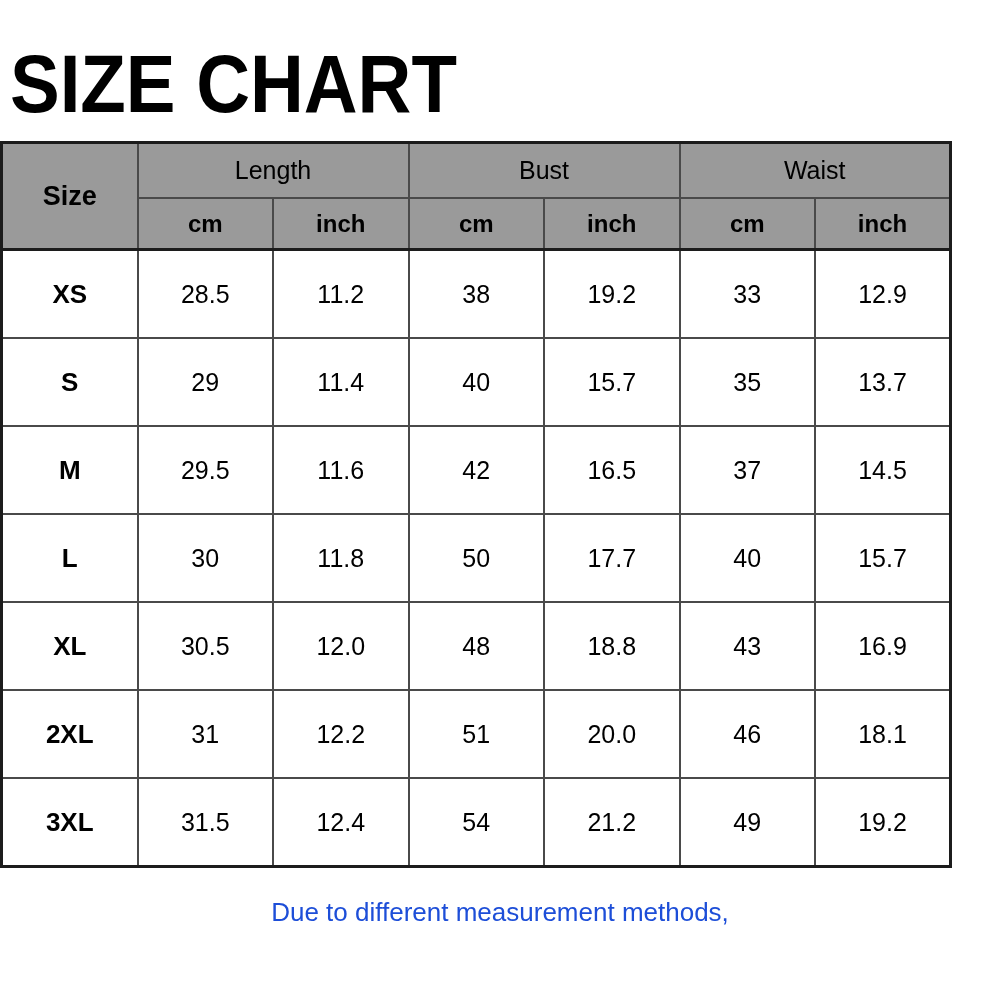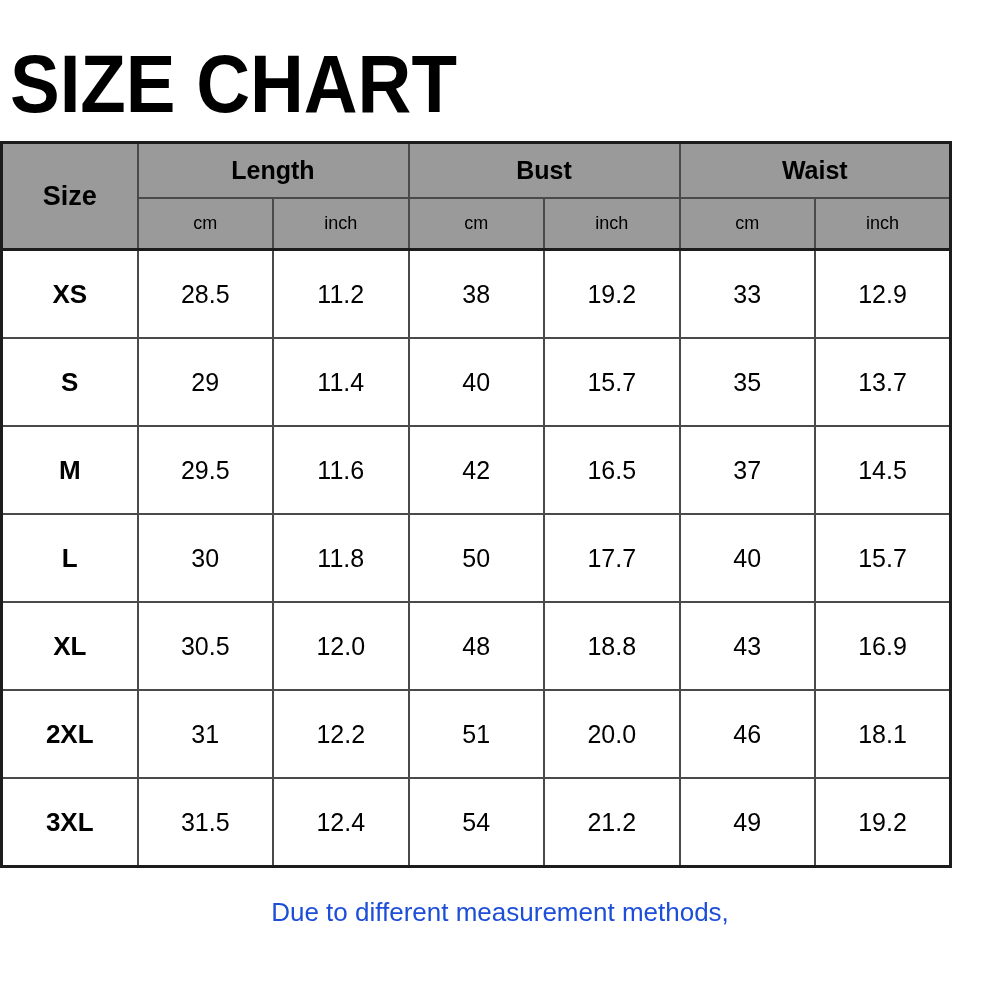--- a/index.html
+++ b/index.html
@@ -32,22 +32,22 @@
     text-align: center;
     vertical-align: middle;
     padding: 0;
   }
   thead th {
     background: #9a9a9a;
     border-color: #2a2a2a;
   }
   thead { border-bottom: 3px solid #1c1c1c; }
   th.corner { font-size: 27px; font-weight: bold; }
-  th.group { font-size: 25px; font-weight: bold; height: 53px; }
-  th.sub   { font-size: 18px; font-weight: normal; height: 49px; }
+  th.group { font-size: 25px; font-weight: normal; height: 53px; }
+  th.sub   { font-size: 24px; font-weight: bold; height: 49px; }
   tbody td { height: 86px; font-size: 25px; background: #ffffff; }
   tbody td.size-cell { font-weight: bold; font-size: 26px; }
   col.c-size { width: 136px; }
   .footer {
     margin-top: 26px;
     text-align: center;
     font-size: 26px;
     line-height: 1.42;
     color: #1d4ed8;
   }

